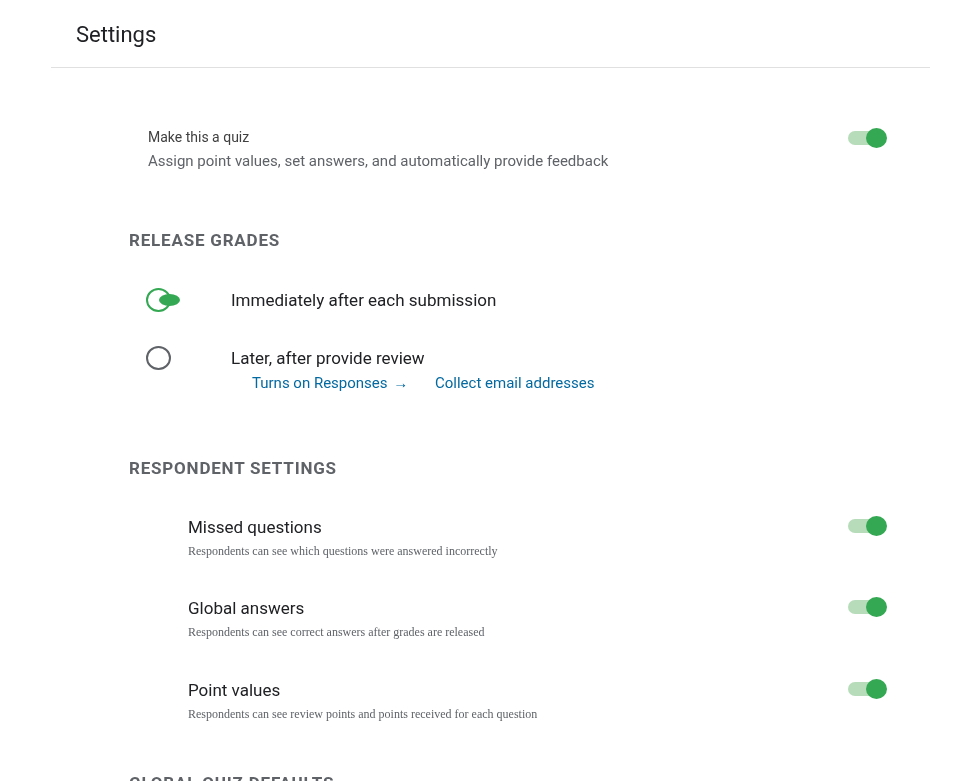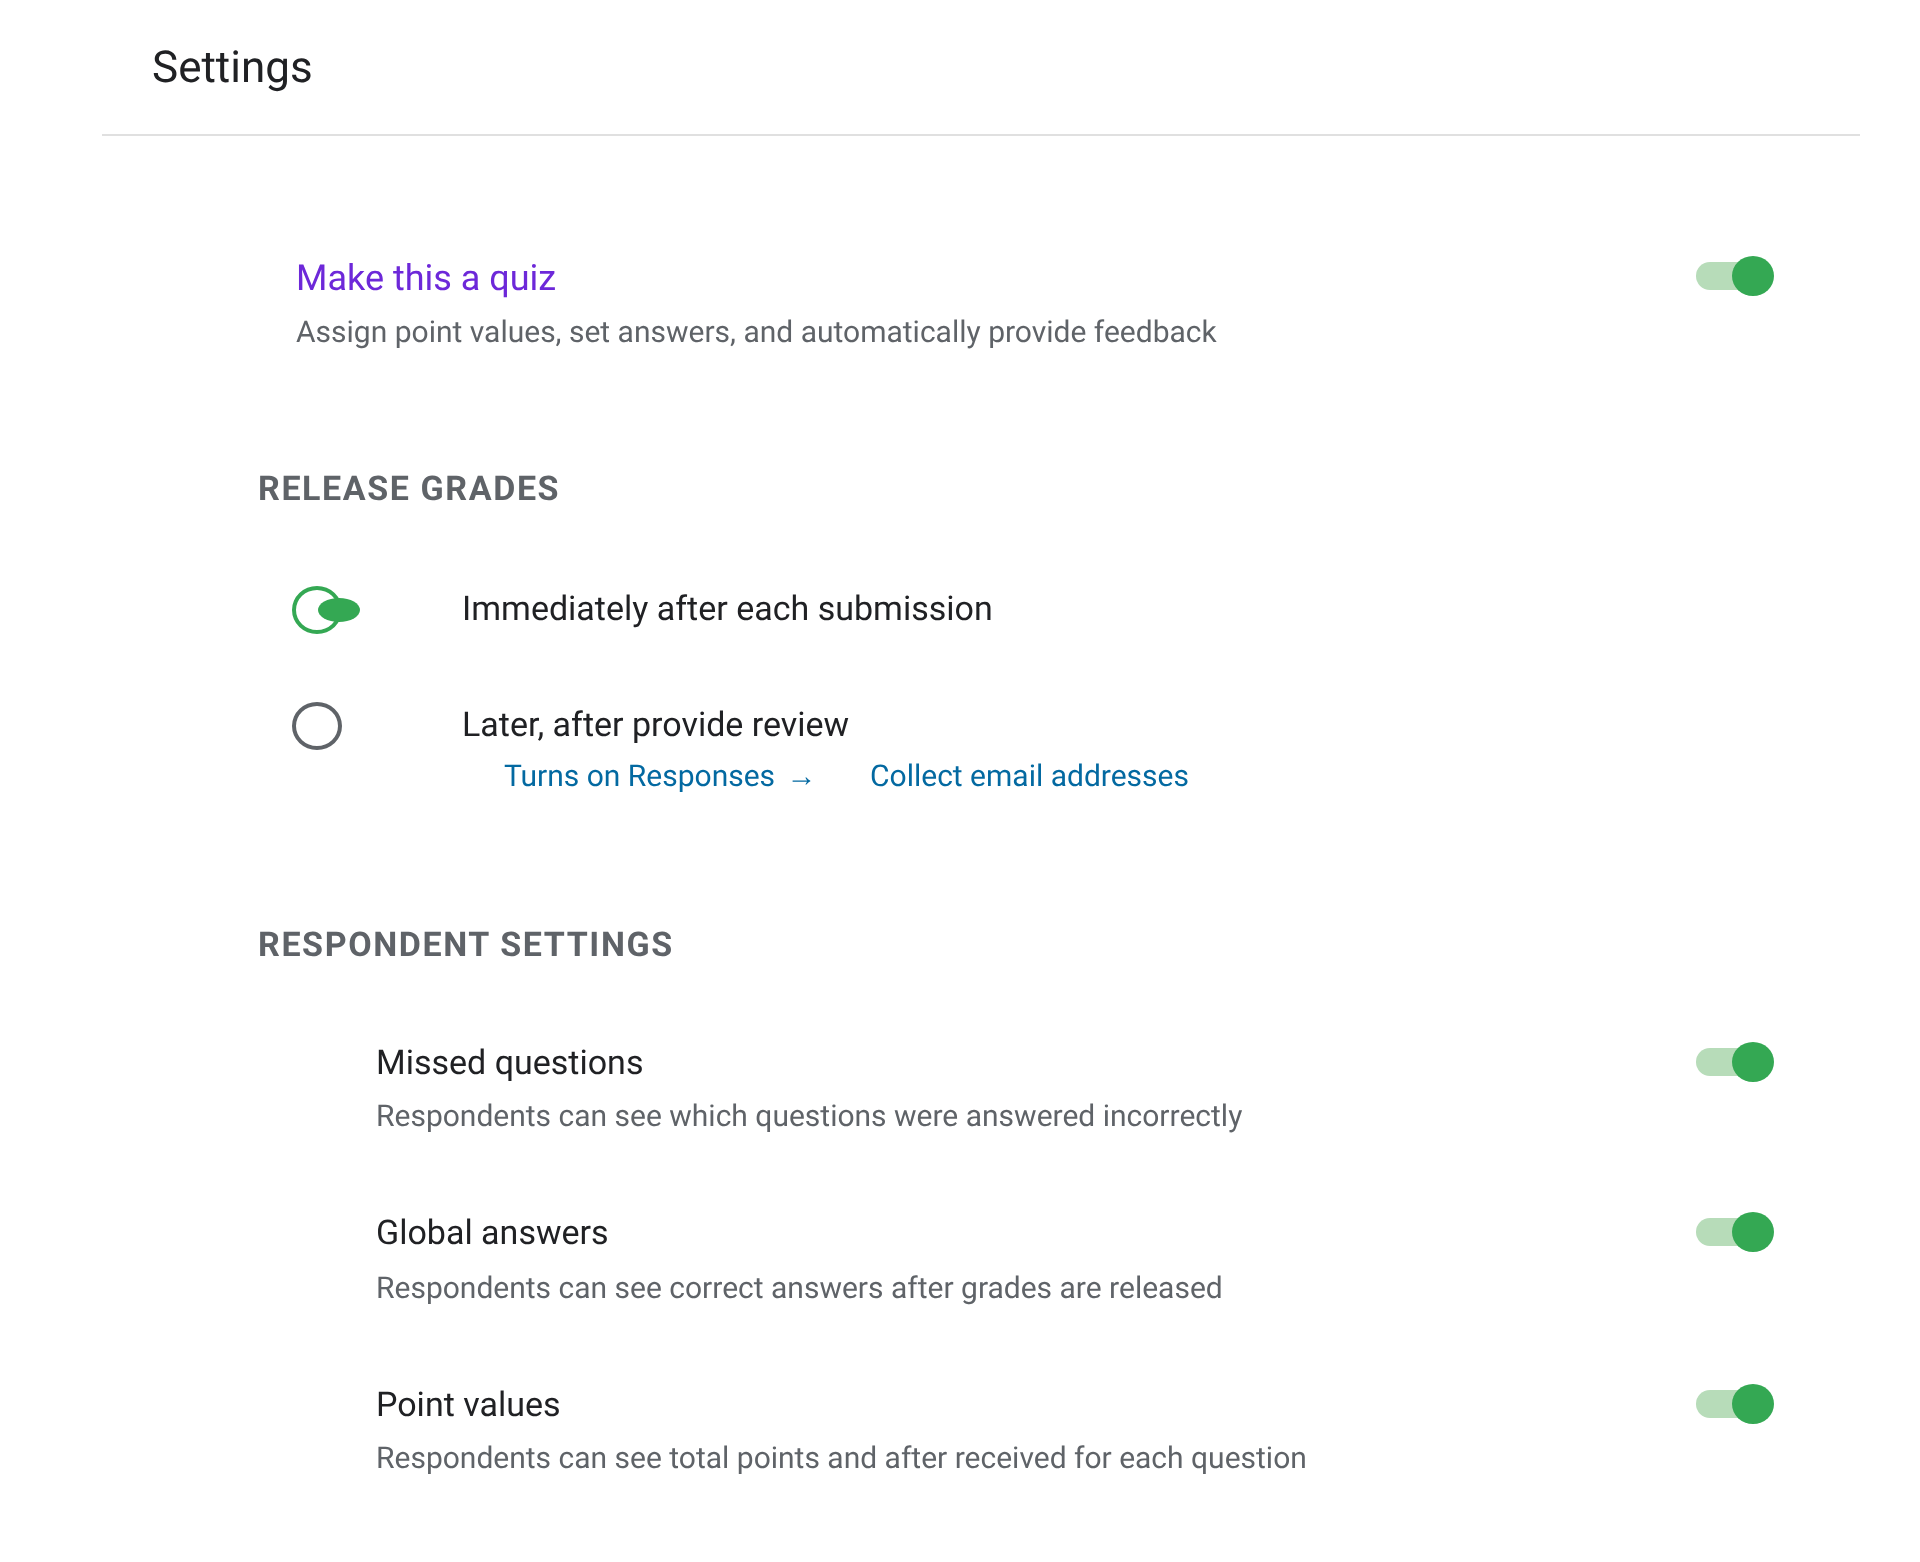--- a/index.html
+++ b/index.html
@@ -39,22 +39,22 @@
   
   .quiz-row {
     display: flex;
     align-items: flex-start;
     justify-content: space-between;
   }
   .quiz-text {
     flex: 1 1 auto;
   }
   .item-title {
-    font-size: 18px;
-    color: #6d28d9;
+    font-size: 14px;
+    color: #404040;
     line-height: 1.3;
   }
   .item-sub {
     font-size: 15px;
     color: #5f6368;
     margin-top: 6px;
     line-height: 1.3;
   }
   
   .toggle {
@@ -169,24 +169,25 @@
   .setting-text {
     flex: 1 1 auto;
     padding-right: 40px;
   }
   .setting-title {
     font-size: 17px;
     color: #202124;
     line-height: 1.3;
   }
   .setting-sub {
-    font-size: 15px;
+    font-size: 12px;
     color: #5f6368;
     margin-top: 6px;
     line-height: 1.3;
+    font-family: Liberation Serif, serif;
   }
   .section-heading.global {
     margin-top: 36px;
   }
 </style>
 </head>
 <body>
 
 <div class="page">
 
@@ -255,21 +256,21 @@
         </div>
         <div class="toggle">
           <div class="toggle-track"></div>
           <div class="toggle-thumb"></div>
         </div>
       </div>
 
       <div class="setting-row">
         <div class="setting-text">
           <div class="setting-title">Point values</div>
-          <div class="setting-sub">Respondents can see total points and after received for each question</div>
+          <div class="setting-sub">Respondents can see review points and points received for each question</div>
         </div>
         <div class="toggle">
           <div class="toggle-track"></div>
           <div class="toggle-thumb"></div>
         </div>
       </div>
 
     </div>
 
     <div class="section-heading global">Global quiz defaults</div>

